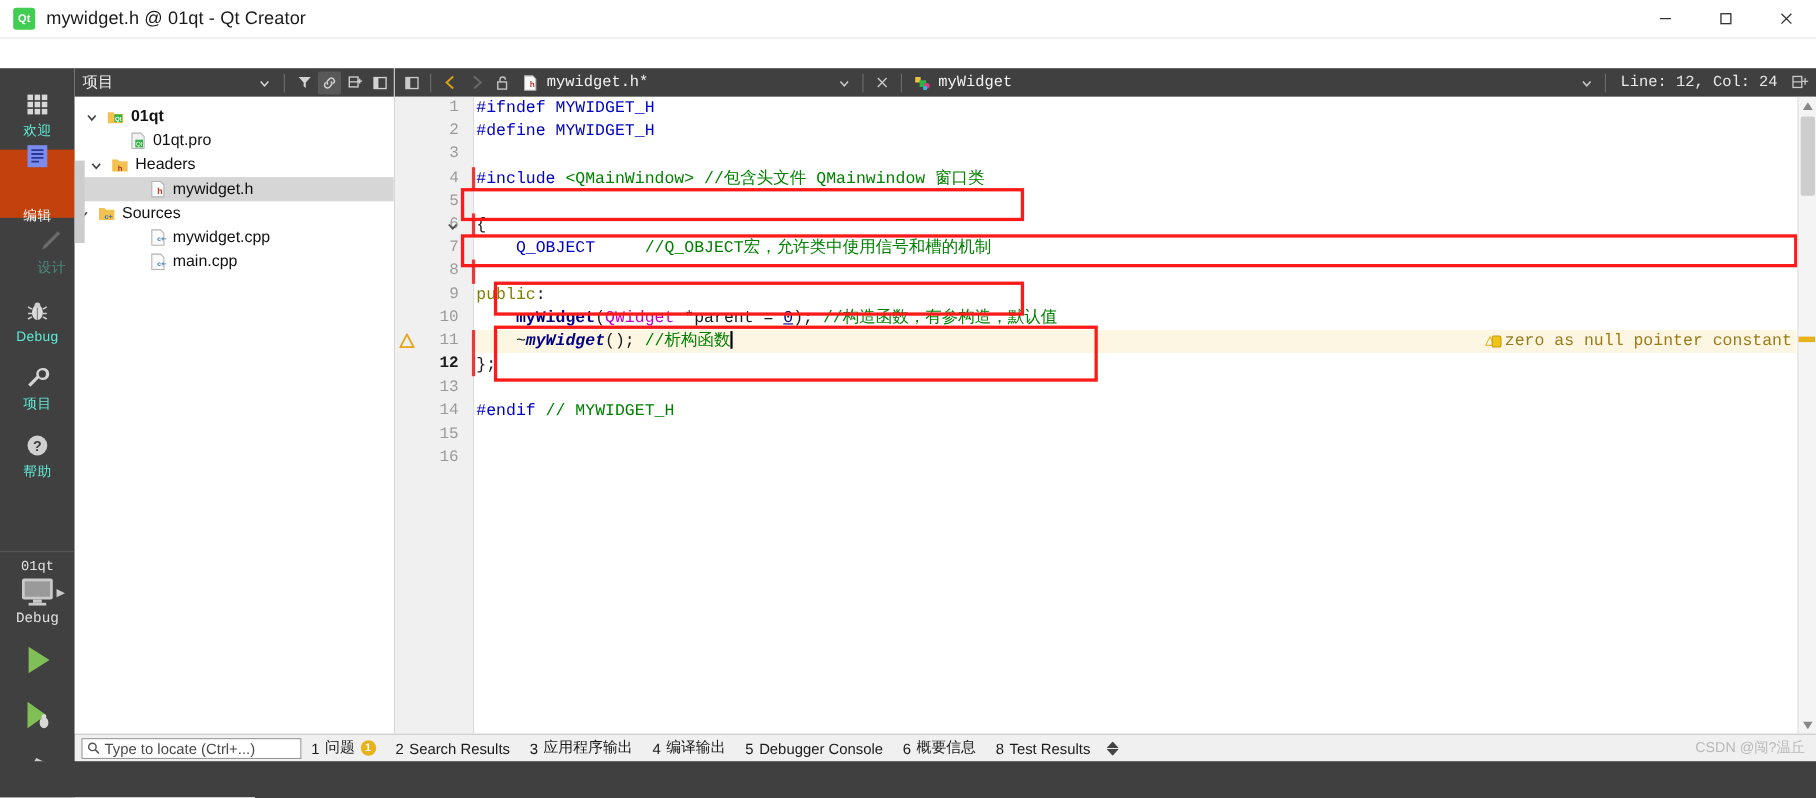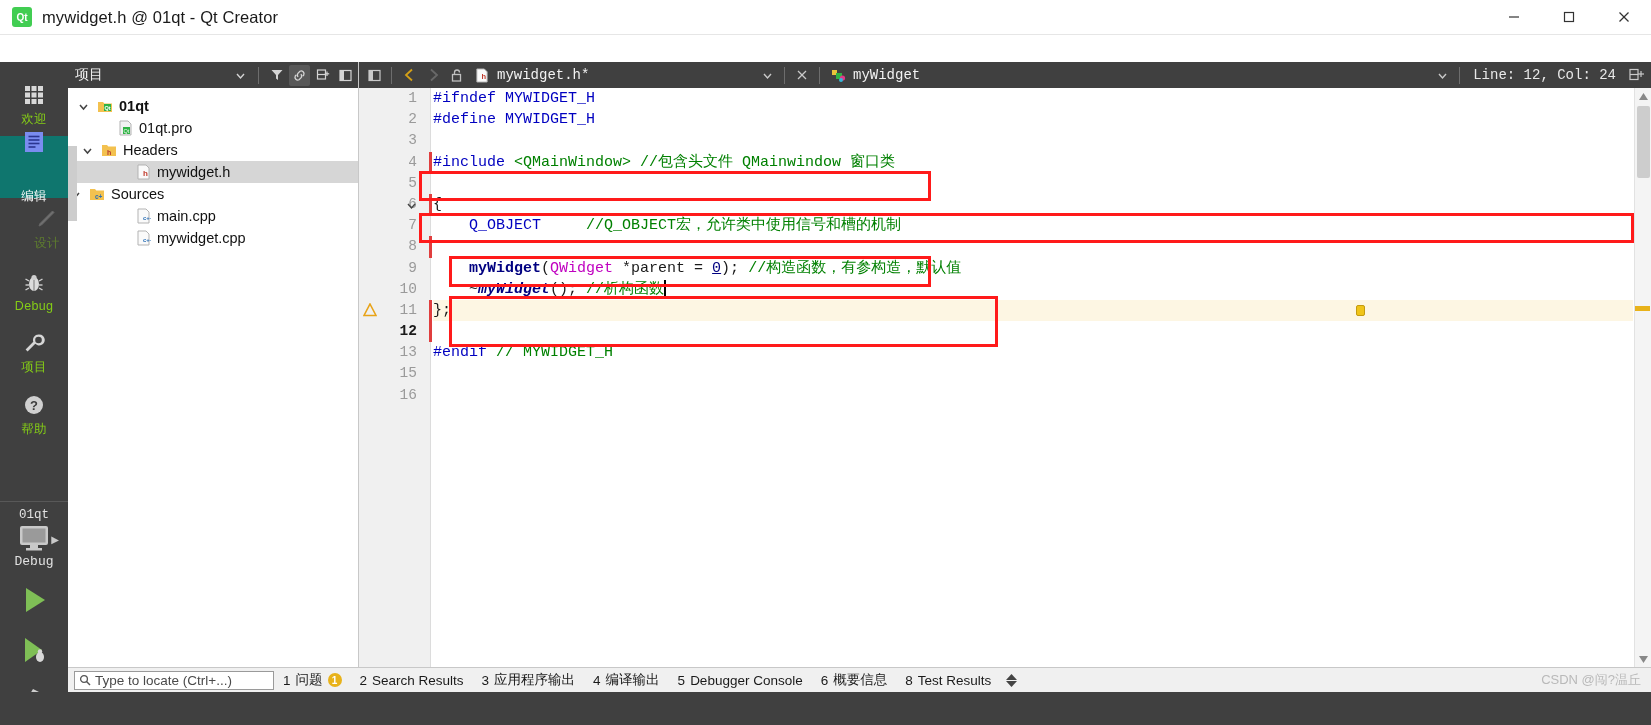--- a/index.html
+++ b/index.html
@@ -54,25 +54,25 @@
   .modebar {
     position: absolute; top: 62px; left: 0; width: 68px; height: 663px;
     background: #404040; display: flex; flex-direction: column;
   }
   .mode-top { padding-top: 12px; }
   .mode {
     width: 68px; height: 62px; display: flex; flex-direction: column;
     align-items: center; justify-content: center; gap: 3px;
     color: #c6c6c6; cursor: pointer;
   }
-  .mode.active { background: #0f766e; gap: 34px; }
+  .mode.active { background: #c2410c; gap: 34px; }
   .mode.active .mode-label { color: #ffffff; }
   .mode.disabled { opacity: .42; cursor: default; padding-left: 26px; }
   .mode-label {
-    font-size: 12.5px; color: #84cc16; letter-spacing: .3px;
+    font-size: 12.5px; color: #5eead4; letter-spacing: .3px;
     font-family: "Liberation Sans", sans-serif;
   }
   .mode-icon { width: 26px; height: 26px; display:flex; align-items:center; justify-content:center; }
   .mode-spacer { flex: 1 1 auto; }
 
   .kit-sep { height: 1px; background: #585858; margin: 0 0 6px 0; }
   .kit-block { display: flex; flex-direction: column; align-items: center; gap: 1px; padding-bottom: 6px; }
   .kit-name { font-size: 12.5px; color: #e2e2e2; font-family: "Liberation Mono", monospace; }
   .kit-mon { position: relative; width: 46px; height: 30px; display:flex; align-items:center; justify-content:center;}
   .kit-arrow { position: absolute; right: -2px; bottom: 8px; color:#c9c9c9; font-size: 10px; }
@@ -519,31 +519,31 @@
         <span>Sources</span>
       </div>
 
       <div class="trow" style="padding-left:66px">
         <span class="tico">
           <svg width="15" height="16" viewBox="0 0 15 16">
             <path d="M2 1h8l3 3v11H2z" fill="#fafafa" stroke="#b3b3b3" stroke-width="1"></path>
             <text x="7" y="11.5" font-size="6" font-weight="bold" fill="#2a6fb5" font-family="Liberation Sans">c++</text>
           </svg>
         </span>
-        <span>main.cpp</span>
+        <span>mywidget.cpp</span>
       </div>
 
       <div class="trow" style="padding-left:66px">
         <span class="tico">
           <svg width="15" height="16" viewBox="0 0 15 16">
             <path d="M2 1h8l3 3v11H2z" fill="#fafafa" stroke="#b3b3b3" stroke-width="1"></path>
             <text x="7" y="11.5" font-size="6" font-weight="bold" fill="#2a6fb5" font-family="Liberation Sans">c++</text>
           </svg>
         </span>
-        <span>mywidget.cpp</span>
+        <span>main.cpp</span>
       </div>
     </div>
   </div>
 
   <div class="editor-wrap">
 
     <div class="ed-toolbar">
       <div class="et-btn">
         <svg width="13" height="13" viewBox="0 0 13 13">
           <rect x="1" y="1.5" width="11" height="10" fill="none" stroke="#c9c9c9" stroke-width="1.2"></rect>
@@ -666,28 +666,35 @@
             <div class="modbar"></div>
           </div>
           <div class="lrow cur">
             <div class="lnum">12</div>
             <div class="modbar"></div>
           </div>
           <div class="lrow">
             <div class="lnum">13</div>
           </div>
           <div class="lrow">
+            <div class="lnum">14</div>
+          </div>
+          <div class="lrow">
             <div class="lnum">15</div>
           </div>
           <div class="lrow">
             <div class="lnum">16</div>
           </div>
         </div>
 
       <div class="warnstrip" style="top:212px"></div>
+      <div class="warntext" style="top:212px">
+        <span style="color:#e8b21a;">△</span>
+        <span>zero as null pointer constant</span>
+      </div>
 
       <div class="lines" id="lines-text" style="pointer-events:none">
           <div class="lrow">
             <div class="ltext"><span class="pp">#ifndef </span><span class="pp">MYWIDGET_H</span></div>
           </div>
           <div class="lrow">
             <div class="ltext"><span class="pp">#define </span><span class="pp">MYWIDGET_H</span></div>
           </div>
           <div class="lrow">
             <div class="ltext"></div>
@@ -699,20 +706,23 @@
             <div class="ltext"></div>
           </div>
           <div class="lrow">
             <div class="ltext"><span class="op">{</span></div>
           </div>
           <div class="lrow">
             <div class="ltext"><span class="op">    </span><span class="mac">Q_OBJECT</span><span class="op">     </span><span class="cm">//Q_OBJECT宏，允许类中使用信号和槽的机制</span></div>
           </div>
           <div class="lrow">
             <div class="ltext"></div>
+          </div>
+          <div class="lrow">
+            <div class="ltext"><span class="kw">public</span><span class="op">:</span></div>
           </div>
           <div class="lrow">
             <div class="ltext"><span class="op">    </span><span class="fn">myWidget</span><span class="op">(</span><span class="type">QWidget</span><span class="op"> *parent = </span><span class="num">0</span><span class="op">); </span><span class="cm">//构造函数，有参构造，默认值</span></div>
           </div>
           <div class="lrow">
             <div class="ltext"><span class="op">    ~</span><span class="dtor">myWidget</span><span class="op">(); </span><span class="cm">//析构函数</span><span class="caret"></span></div>
           </div>
           <div class="lrow">
             <div class="ltext"><span class="op">};</span></div>
           </div>

